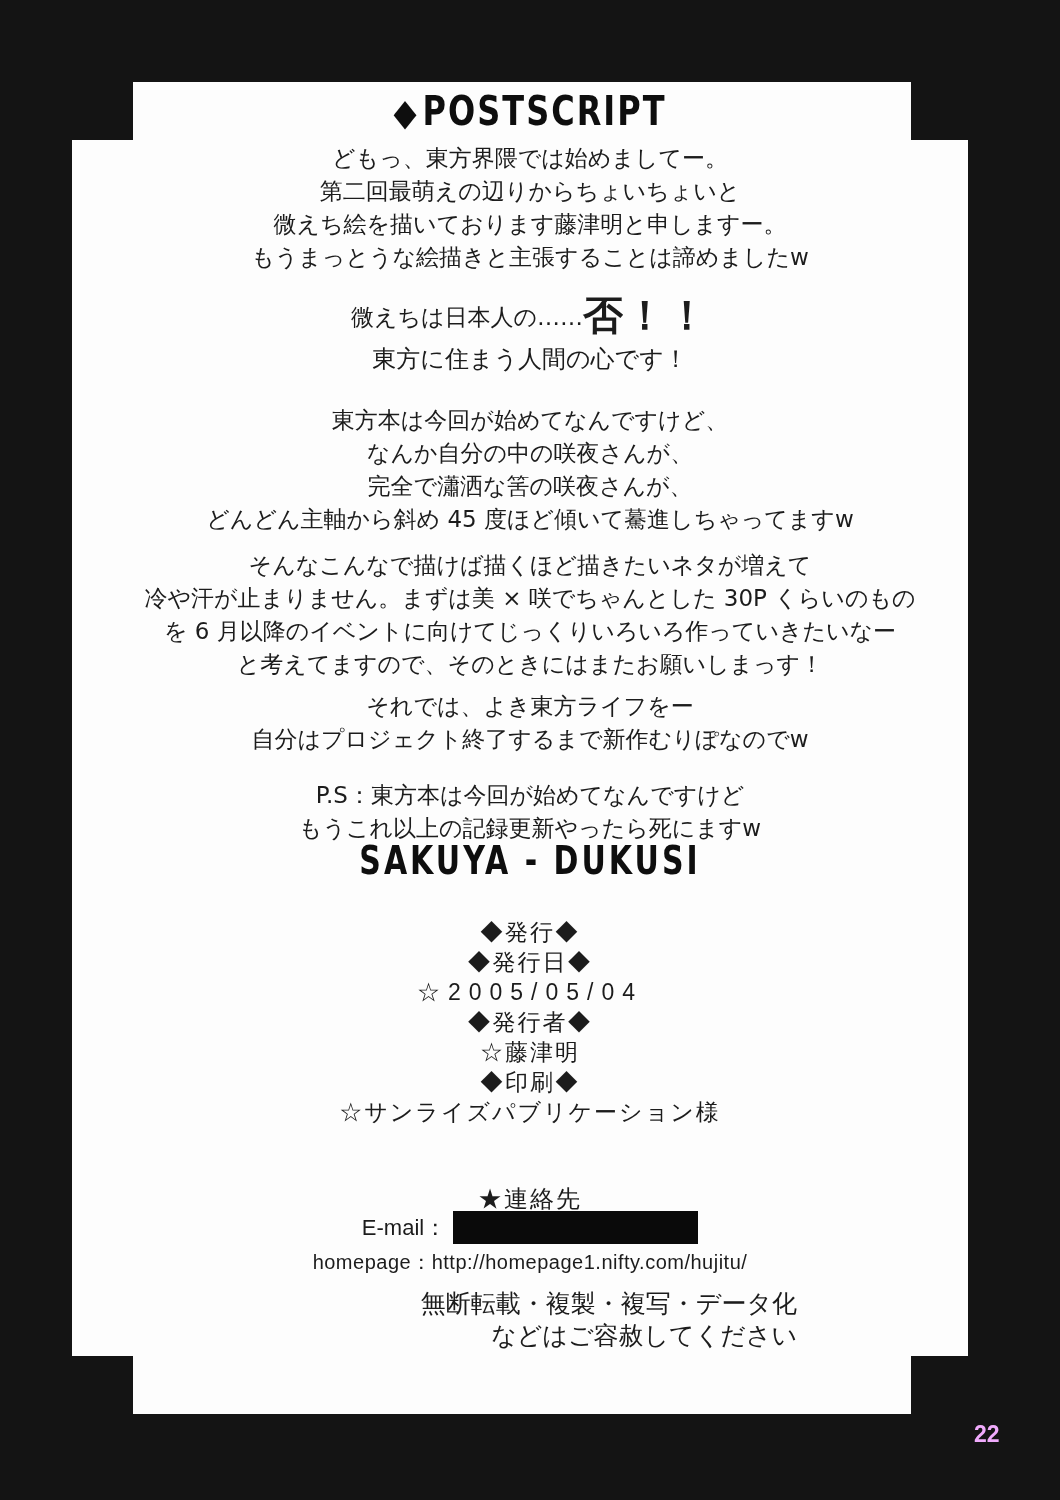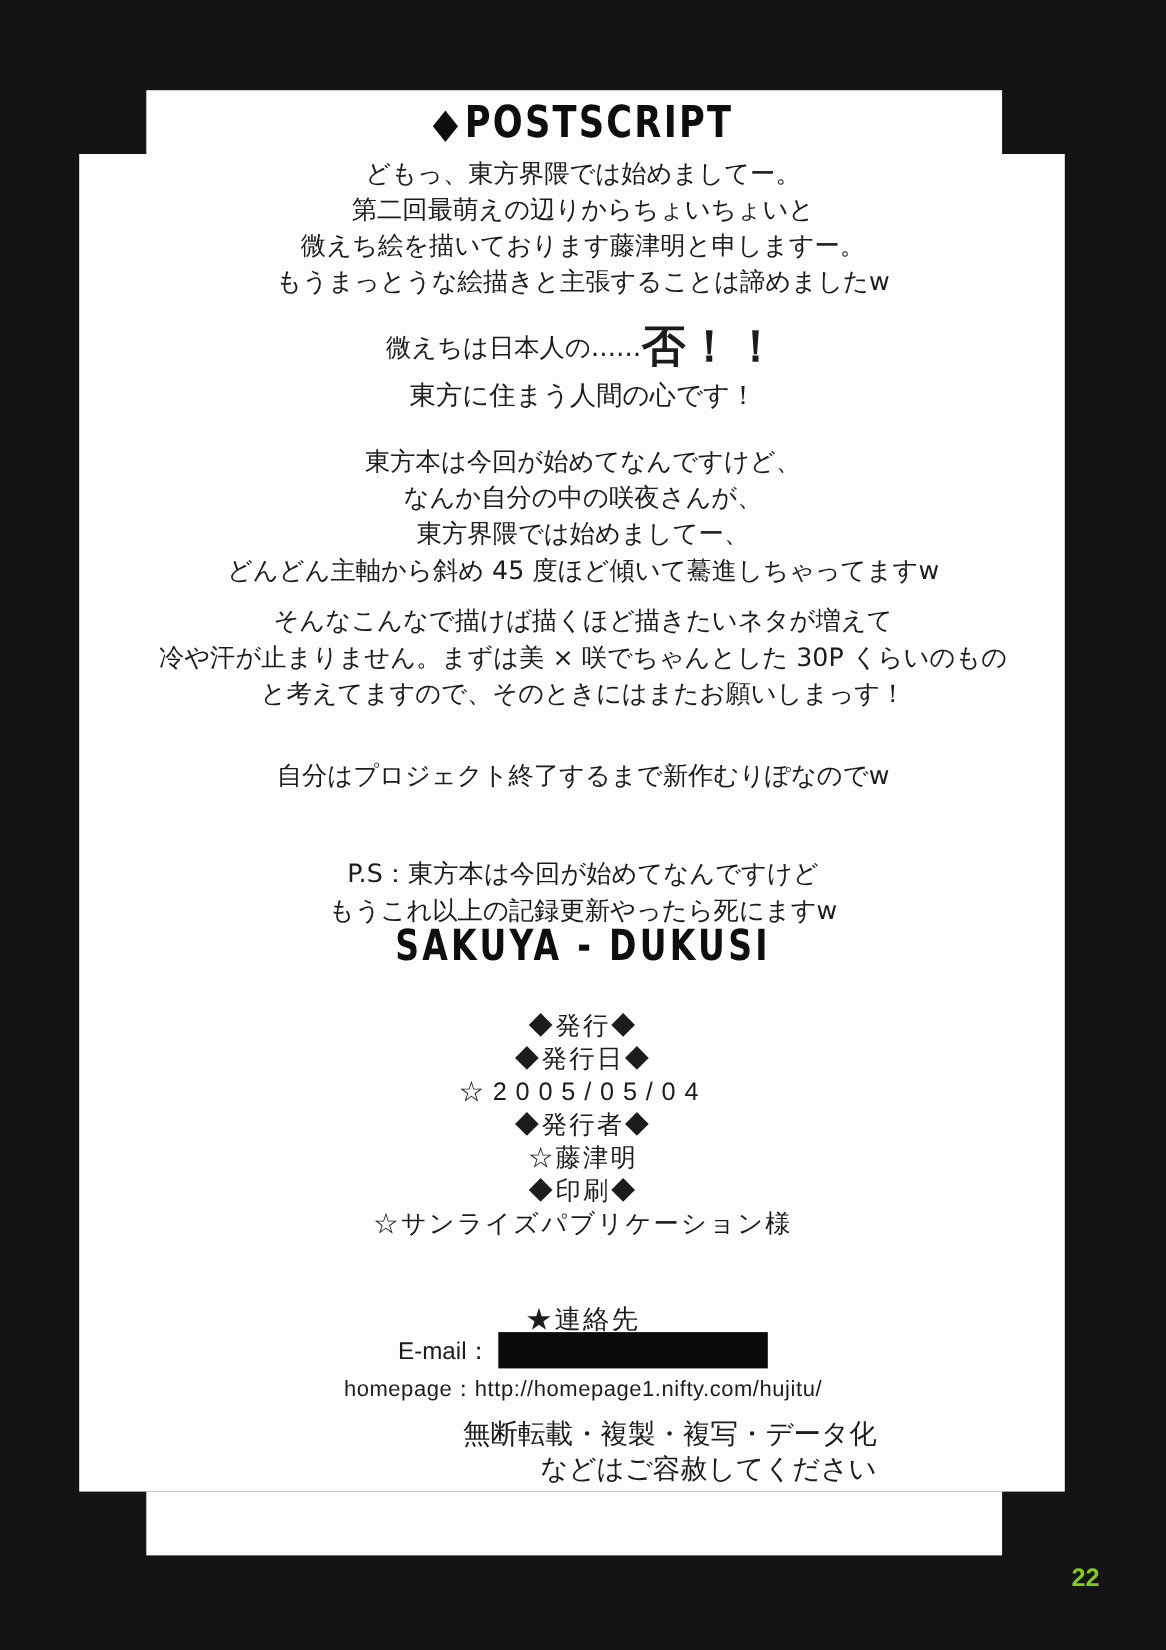--- a/index.html
+++ b/index.html
@@ -70,21 +70,21 @@
   .redaction-bar{width:245px;height:33px;background:#0a0a0a;}
   .homepage-row{top:1249px;font-size:20px;letter-spacing:0.5px;}
 
   .disclaimer{
     position:absolute;right:155px;top:1288px;
     text-align:right;font-size:25px;line-height:32px;white-space:nowrap;
   }
 
   .page-number{
     position:absolute;left:974px;top:1421px;
-    color:#84cc16;font-size:23px;font-weight:bold;
+    color:#f0abfc;font-size:23px;font-weight:bold;
     font-family:"Liberation Sans",sans-serif;
   }
 </style>
 </head>
 <body>
 
 <div class="stage">
 
   <div class="paper paper-main"></div>
   <div class="paper paper-top"></div>
@@ -106,31 +106,33 @@
   <div class="block body-text intro">
     <div class="line">どもっ、東方界隈では始めましてー。</div>
     <div class="line">第二回最萌えの辺りからちょいちょいと</div>
     <div class="line">微えち絵を描いております藤津明と申しますー。</div>
     <div class="line">もうまっとうな絵描きと主張することは諦めましたw</div>
   </div>
 
   <div class="block body-text sakuya-para">
     <div class="line">東方本は今回が始めてなんですけど、</div>
     <div class="line">なんか自分の中の咲夜さんが、</div>
-    <div class="line">東方界隈では始めましてー、</div>
+    <div class="line">完全で瀟洒な筈の咲夜さんが、</div>
     <div class="line">どんどん主軸から斜め 45 度ほど傾いて驀進しちゃってますw</div>
   </div>
 
   <div class="block body-text plans-para">
     <div class="line">そんなこんなで描けば描くほど描きたいネタが増えて</div>
     <div class="line">冷や汗が止まりません。まずは美 × 咲でちゃんとした 30P くらいのもの</div>
+    <div class="line">を 6 月以降のイベントに向けてじっくりいろいろ作っていきたいなー</div>
     <div class="line">と考えてますので、そのときにはまたお願いしまっす！</div>
   </div>
 
   <div class="block body-text farewell-para">
+    <div class="line">それでは、よき東方ライフをー</div>
     <div class="line">自分はプロジェクト終了するまで新作むりぽなのでw</div>
   </div>
 
   <div class="block body-text ps-note">
     <div class="line">P.S：東方本は今回が始めてなんですけど</div>
     <div class="line">もうこれ以上の記録更新やったら死にますw</div>
   </div>
 
   <div class="block logo-block">
     <span class="logo-inner">SAKUYA - DUKUSI</span>

